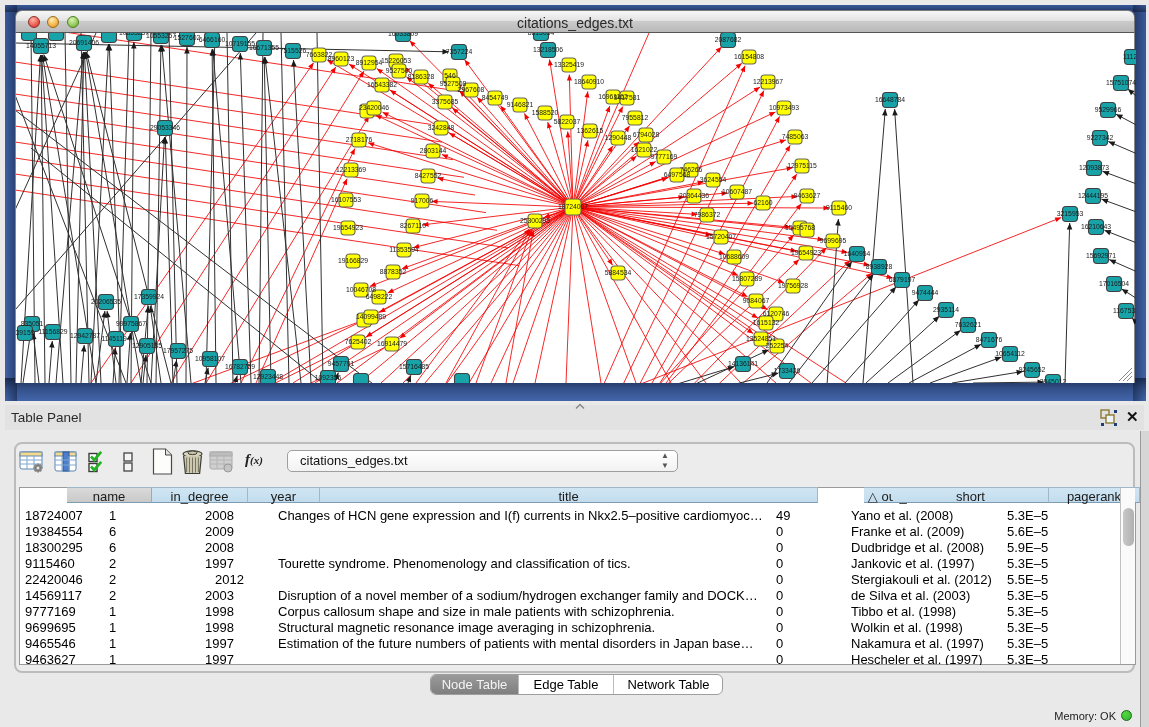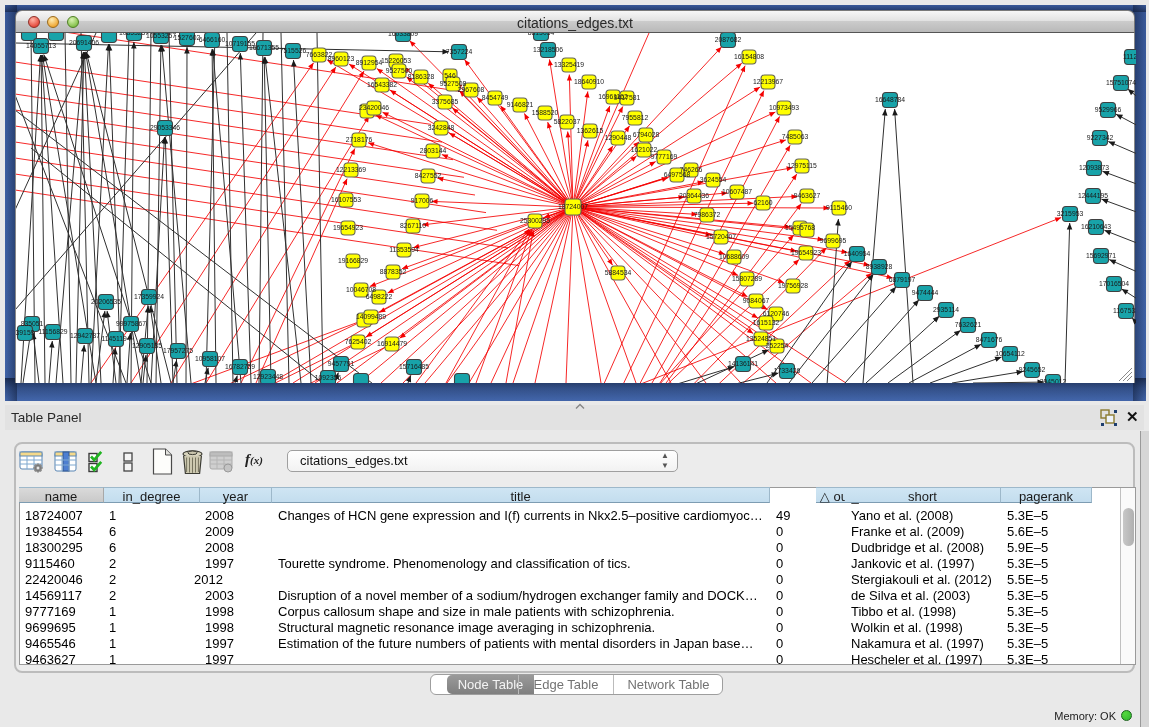--- a/index.html
+++ b/index.html
@@ -23,30 +23,30 @@
 #container { position:absolute; left:14px; top:442px; width:1121px; height:231px;
   border:2px solid #bcbcbc; border-radius:8px; background:#ececec; }
 .icon { position:absolute; top:450px; }
 #dropdown { position:absolute; left:287px; top:450px; width:391px; height:22px;
   background:linear-gradient(180deg,#ffffff,#f2f2f2); border:1px solid #9f9f9f; border-radius:5px;
   font-size:13px; color:#111; line-height:20px; padding-left:12px; }
 #dropdown .arr { position:absolute; right:8px; top:0px; font-size:8px; color:#555; line-height:10px; text-align:center; }
 #tablewrap { position:absolute; left:19px; top:487px; width:1117px; height:178px;
   background:#fff; border:1px solid #9a9a9a; }
 .th { position:absolute; top:487px; height:16px; background:linear-gradient(180deg,#cfe5f3,#c3ddee);
-  border-right:1px solid #9db8ca; border-top:1px solid #9db8ca; border-bottom:1px solid #7d9cb2; font-size:13px; color:#1a1a1a; text-align:center; line-height:17px; }
+  border-right:1px solid #9db8ca; border-top:1px solid #9db8ca; border-bottom:1px solid #7d9cb2; font-size:13px; color:#1a1a1a; text-align:center; line-height:17px;margin-left:48px; }
 #rowclip { position:absolute; left:19px; top:487px; width:1100px; height:178px; overflow:hidden; }
 .trow { position:absolute; left:0px; width:1100px; height:16px; font-size:13px; color:#000; }
 .trow span { position:absolute; top:0; white-space:nowrap; line-height:16px; }
 #vscroll { position:absolute; left:1120px; top:488px; width:15px; height:176px; background:#fafafa; border-left:1px solid #c0c0c0; }
 #vthumb { position:absolute; left:2px; top:20px; width:11px; height:38px; background:linear-gradient(90deg,#c8c8c8,#b0b0b0); border-radius:6px; }
 #tabs { position:absolute; left:430px; top:674px; width:293px; height:21px;
   background:#ffffff; border:1px solid #9e9e9e; border-radius:6px; font-size:13px; }
-#tabs .seg { position:absolute; top:0; height:19px; line-height:19px; text-align:center; color:#737373; }
-#tabs .sel { background:linear-gradient(180deg,#9a9a9a,#7f7f7f); color:#f4f4f4; border-radius:5px 0 0 5px;margin-left:16px; }
+#tabs .seg { position:absolute; top:0; height:19px; line-height:19px; text-align:center; color:#000000; }
+#tabs .sel { background:linear-gradient(180deg,#9a9a9a,#7f7f7f); color:#f4f4f4; border-radius:5px 0 0 5px; }
 #memory { position:absolute; right:33px; top:710px; font-size:11px; color:#222; }
 #memdot { position:absolute; right:17px; top:710px; width:11px; height:11px; border-radius:50%;
   background:radial-gradient(circle at 35% 30%, #55d83f, #2eb52e); border:1px solid #1c641c; }
 #rightband { position:absolute; left:1140px; top:431px; width:9px; height:296px;
   background:#d6d6d6; border-left:1px solid #9a9a9a; }
 </style></head>
 <body>
 <div id="desktop">
 <div class="shade" style="left:0;top:373px;width:1141px;height:23px;background:linear-gradient(180deg,rgba(9,18,40,.66) 0%,rgba(9,18,40,.25) 45%,rgba(9,18,40,0) 95%)"></div>
 <div class="shade" style="left:0;top:0;width:12px;height:396px;background:linear-gradient(90deg,rgba(9,18,40,0) 0%,rgba(9,18,40,.45) 100%)"></div>
@@ -830,21 +830,21 @@
       <span style="left:90px">2</span>
       <span style="left:186px">1997</span>
 <span style="left:259px">Tourette syndrome. Phenomenology and classification of tics.</span>
       <span style="left:757px">0</span>
       <span style="left:832px">Jankovic et al. (1997)</span>
 <span style="left:988px">5.3E–5</span>
     </div>
 <div class="trow" style="top:85px">
 <span style="left:6px">22420046</span>
       <span style="left:90px">2</span>
-      <span style="left:175px">2012</span>
+      <span style="left:196px">2012</span>
       <span style="left:757px">0</span>
       <span style="left:832px">Stergiakouli et al. (2012)</span>
 <span style="left:988px">5.5E–5</span>
     </div>
 <div class="trow" style="top:101px">
 <span style="left:6px">14569117</span>
       <span style="left:90px">2</span>
       <span style="left:186px">2003</span>
 <span style="left:259px">Disruption of a novel member of a sodium/hydrogen exchanger family and DOCK…</span>
       <span style="left:757px">0</span>

